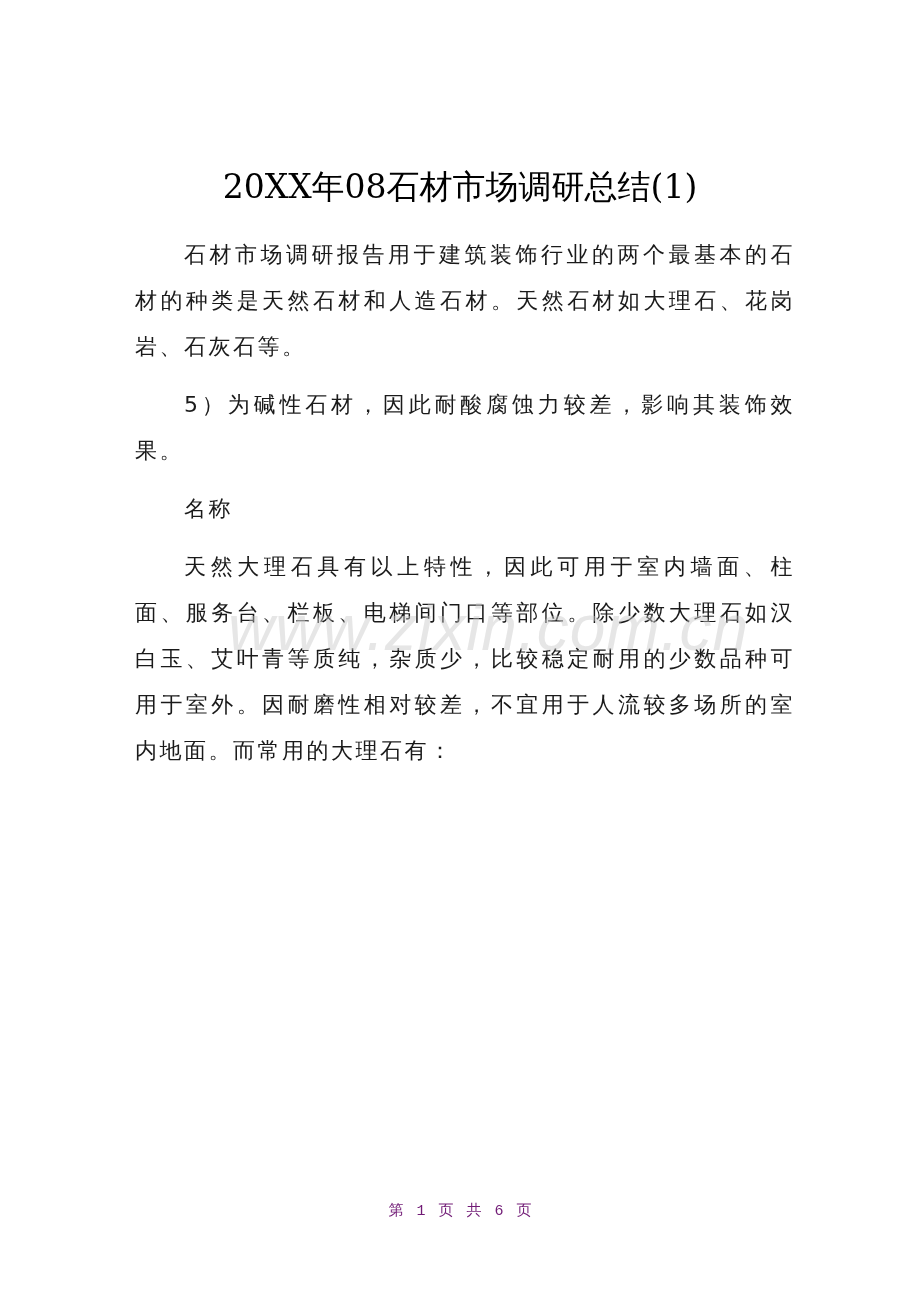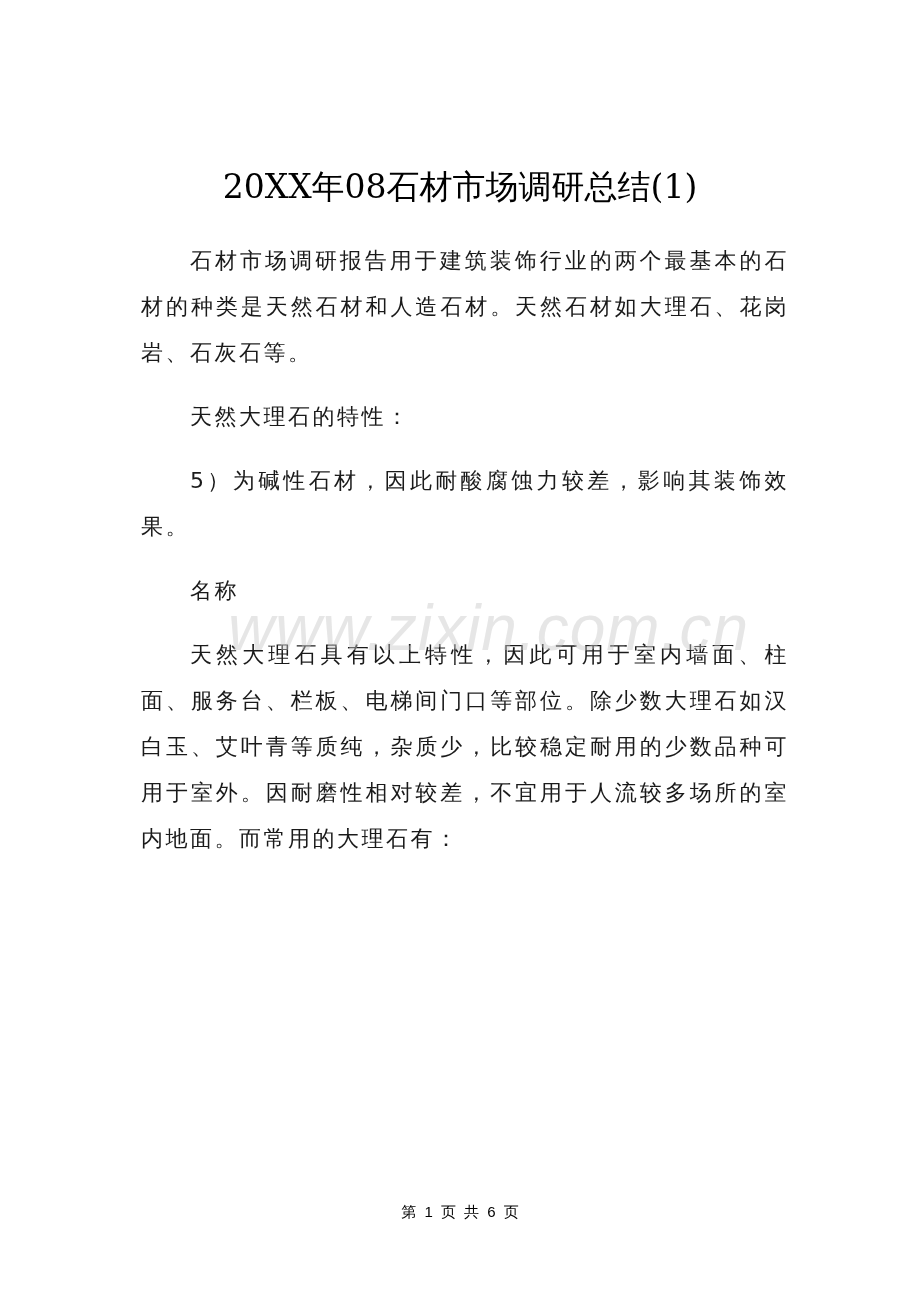--- a/index.html
+++ b/index.html
@@ -36,21 +36,21 @@
       margin: 0;
       font-family: "DejaVu Serif", "Liberation Serif", serif;
     }
     .body-text {
       position: absolute;
       left: 123px;
       top: 220px;
       width: 684px;
     }
     .para {
-      margin: 18px;
+      margin: 12px;
       font-size: 22px;
       line-height: 46px;
       text-indent: 49px;
       text-align: justify;
       letter-spacing: 2.5px;
       font-family: "DejaVu Sans", "Liberation Sans", sans-serif;
       color: #1a1a1a;
     }
     .watermark {
       position: absolute;
@@ -66,35 +66,34 @@
       font-style: italic;
     }
     .footer {
       position: absolute;
       left: 0;
       top: 1200px;
       width: 920px;
       text-align: center;
       font-size: 15px;
       line-height: 24px;
-      color: #000000;
-      font-family: Liberation Sans, sans-serif;
+      color: #701a75;
+      font-family: Liberation Mono, monospace;
       word-spacing: 4px;
     }
   </style>
 </head>
 <body>
 
 <div class="page">
 
   <h1 class="title">20XX年08石材市场调研总结(1)</h1>
 
   <div class="body-text">
     <p class="para">石材市场调研报告用于建筑装饰行业的两个最基本的石材的种类是天然石材和人造石材。天然石材如大理石、花岗岩、石灰石等。</p>
-    <p class="para">天然大理石的特性：</p>
     <p class="para">5）为碱性石材，因此耐酸腐蚀力较差，影响其装饰效果。</p>
     <p class="para">名称</p>
     <p class="para">天然大理石具有以上特性，因此可用于室内墙面、柱面、服务台、栏板、电梯间门口等部位。除少数大理石如汉白玉、艾叶青等质纯，杂质少，比较稳定耐用的少数品种可用于室外。因耐磨性相对较差，不宜用于人流较多场所的室内地面。而常用的大理石有：</p>
   </div>
 
   <div class="watermark">www.zixin.com.cn</div>
 
   <div class="footer">第 1 页  共 6 页</div>
 
 </div>

